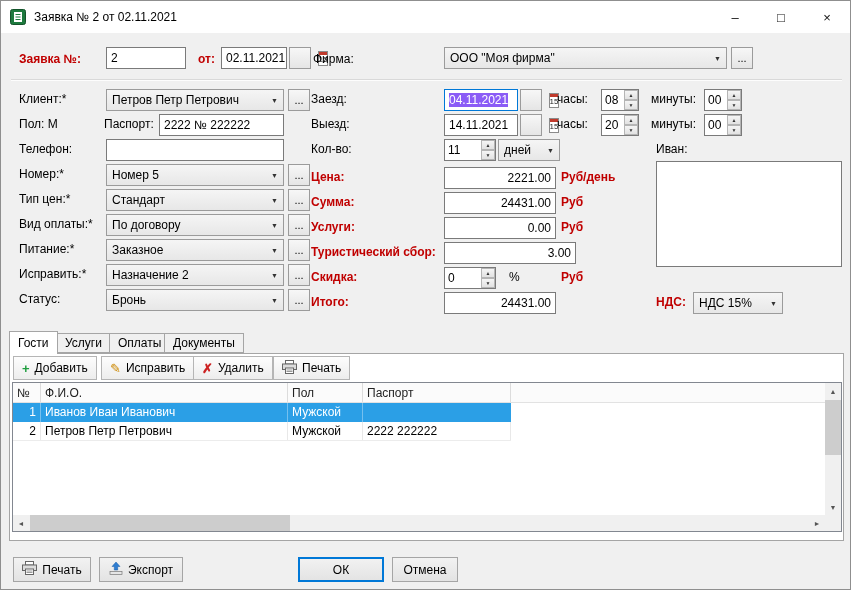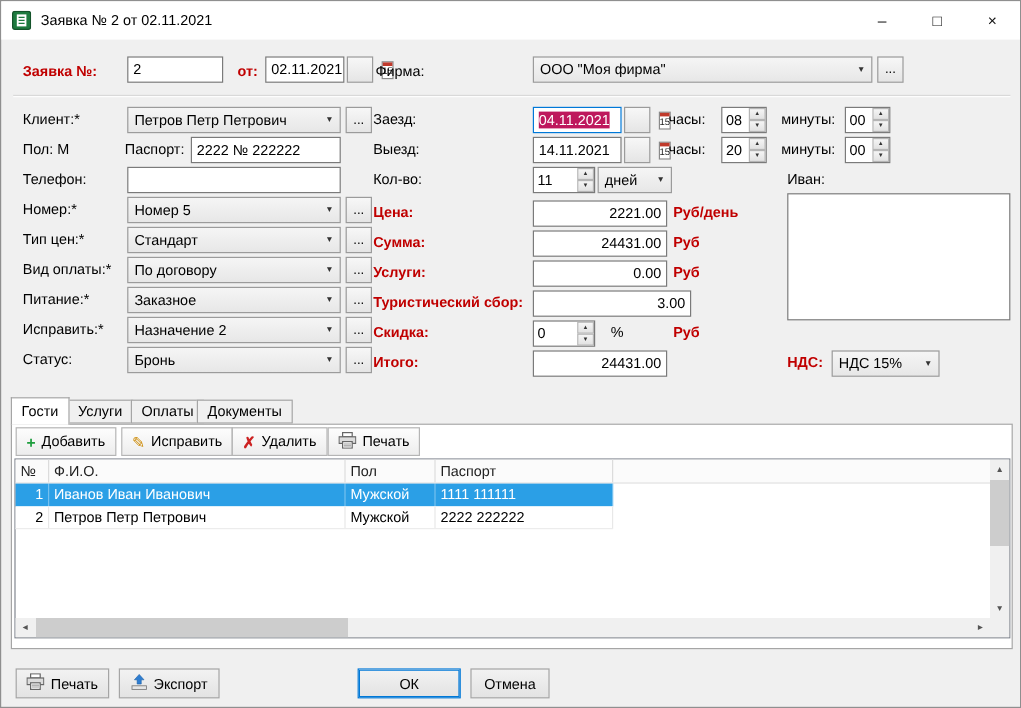--- a/index.html
+++ b/index.html
@@ -13,21 +13,21 @@
   .title-text { margin-left:8px; font-size:12px; color:#000; white-space:nowrap; }
   .caption-buttons { margin-left:auto; display:flex; height:32px; }
   .cap-btn { width:46px; height:32px; display:flex; align-items:center; justify-content:center; font-size:13px; color:#111; cursor:default; }
 
   
   .lbl { position:absolute; white-space:nowrap; }
   .red { color:#c00000; font-weight:bold; }
   .tb { position:absolute; height:22px; background:#fff; border:1px solid #7a7a7a; padding:3px 4px; overflow:hidden; white-space:nowrap; }
   .tb.num { text-align:right; }
   .tb.focused { border-color:#0078d7; }
-  .sel-text { background:#be185d; color:#fff;margin-top:20px; }
+  .sel-text { background:#8b5cf6; color:#fff;margin-top:20px; }
   .combo { position:absolute; height:22px; background:linear-gradient(#f5f5f5,#e7e7e7); border:1px solid #9b9b9b; display:flex; align-items:center; padding:0 5px; overflow:hidden; white-space:nowrap; }
   .combo .arrow { margin-left:auto; font-size:7px; color:#333; padding-left:4px; }
   .mini-btn { position:absolute; width:22px; height:22px; background:linear-gradient(#f7f7f7,#e5e5e5); border:1px solid #9b9b9b; display:flex; align-items:center; justify-content:center; font-size:11px; }
   .cal-icon { width:15px; height:15px; border:1px solid #8a8a8a; background:#fff; display:flex; flex-direction:column;margin-left:46px; }
   .cal-top { height:3px; background:#c0392b; }
   .cal-num { flex:1; display:flex; align-items:center; justify-content:center; font-size:8px; color:#222; }
   .spin { position:absolute; height:22px; background:#fff; border:1px solid #7a7a7a; display:flex; }
   .spin .val { flex:1; padding:3px 3px; overflow:hidden; }
   .spin .updown { width:14px; display:flex; flex-direction:column; }
   .spin .sbtn { flex:1; background:linear-gradient(#f5f5f5,#e2e2e2); border:1px solid #b5b5b5; display:flex; align-items:center; justify-content:center; font-size:5px; color:#333; }
@@ -304,21 +304,20 @@
       <span class="lv-hcell c-num" style="text-align:left">№</span>
       <span class="lv-hcell c-name">Ф.И.О.</span>
       <span class="lv-hcell c-gender">Пол</span>
       <span class="lv-hcell c-pass">Паспорт</span>
     </div>
 
     <div class="lv-row selected" style="top:20px">
       <span class="lv-cell c-num">1</span>
       <span class="lv-cell c-name">Иванов Иван Иванович</span>
       <span class="lv-cell c-gender">Мужской</span>
-      <span class="lv-cell c-pass">1111 111111</span>
     </div>
     <div class="lv-row alt" style="top:39px">
       <span class="lv-cell c-num">2</span>
       <span class="lv-cell c-name">Петров Петр Петрович</span>
       <span class="lv-cell c-gender">Мужской</span>
       <span class="lv-cell c-pass">2222 222222</span>
     </div>
 
     <div class="scroll-v">
       <span class="sc-arrow" style="top:0">▲</span>

